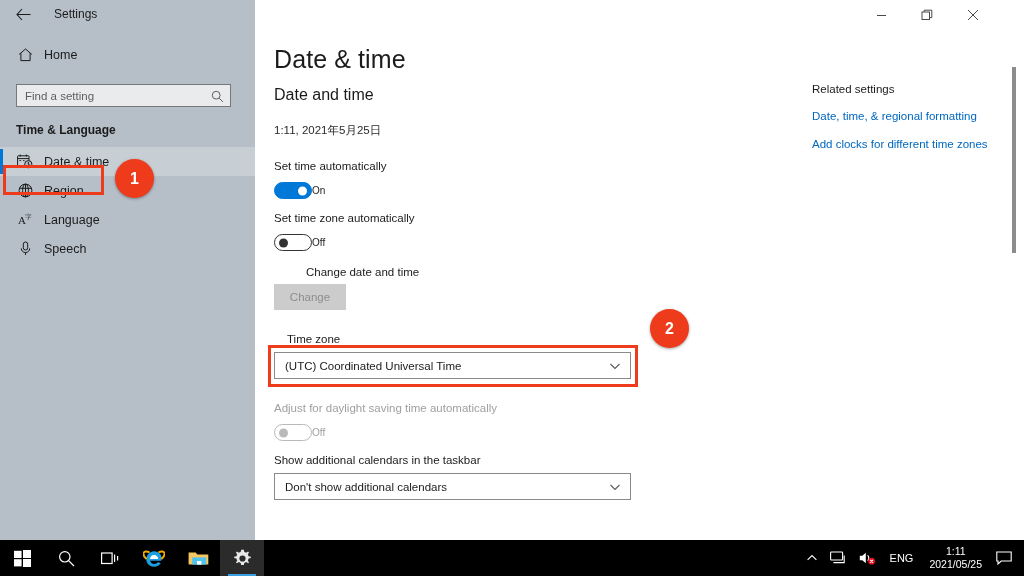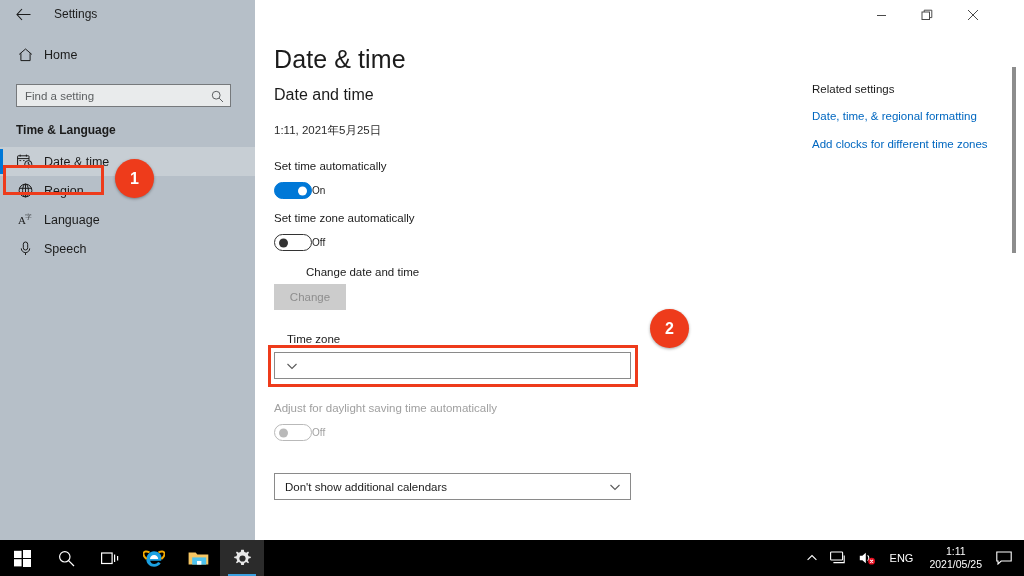--- a/index.html
+++ b/index.html
@@ -272,36 +272,38 @@
           <span class="knob"></span>
         </div>
         <span class="toggle-state">Off</span>
       </div>
 
       <div class="field-label" style="left:19px; top:236px;margin-left:32px;">Change date and time</div>
       <button class="btn-change" style="left:19px; top:254px;">Change</button>
 
       <div class="field-label" style="left:19px; top:303px;margin-left:13px;">Time zone</div>
       <div class="combo" style="left:19px; top:322px; width:357px;">
+        <span class="val">(UTC) Coordinated Universal Time</span>
         <span class="chev">
           <svg width="14" height="14" viewBox="0 0 14 14" aria-hidden="true">
             <path d="M2.5 5 L7 9.4 L11.5 5" stroke="#5a5a5a" stroke-width="1.1" fill="none"></path>
           </svg>
         </span>
       </div>
       <div class="hl-box" style="left:13px; top:315px; width:370px; height:42px;"></div>
 
       <div class="field-label dim" style="left:19px; top:372px;">Adjust for daylight saving time automatically</div>
       <div class="toggle-row" style="left:19px; top:394px;">
         <div class="toggle off dim">
           <span class="knob"></span>
         </div>
         <span class="toggle-state dim">Off</span>
       </div>
 
+      <div class="field-label" style="left:19px; top:424px;">Show additional calendars in the taskbar</div>
       <div class="combo" style="left:19px; top:443px; width:357px;">
         <span class="val">Don't show additional calendars</span>
         <span class="chev">
           <svg width="14" height="14" viewBox="0 0 14 14" aria-hidden="true">
             <path d="M2.5 5 L7 9.4 L11.5 5" stroke="#5a5a5a" stroke-width="1.1" fill="none"></path>
           </svg>
         </span>
       </div>
 
       <div class="related-title">Related settings</div>

